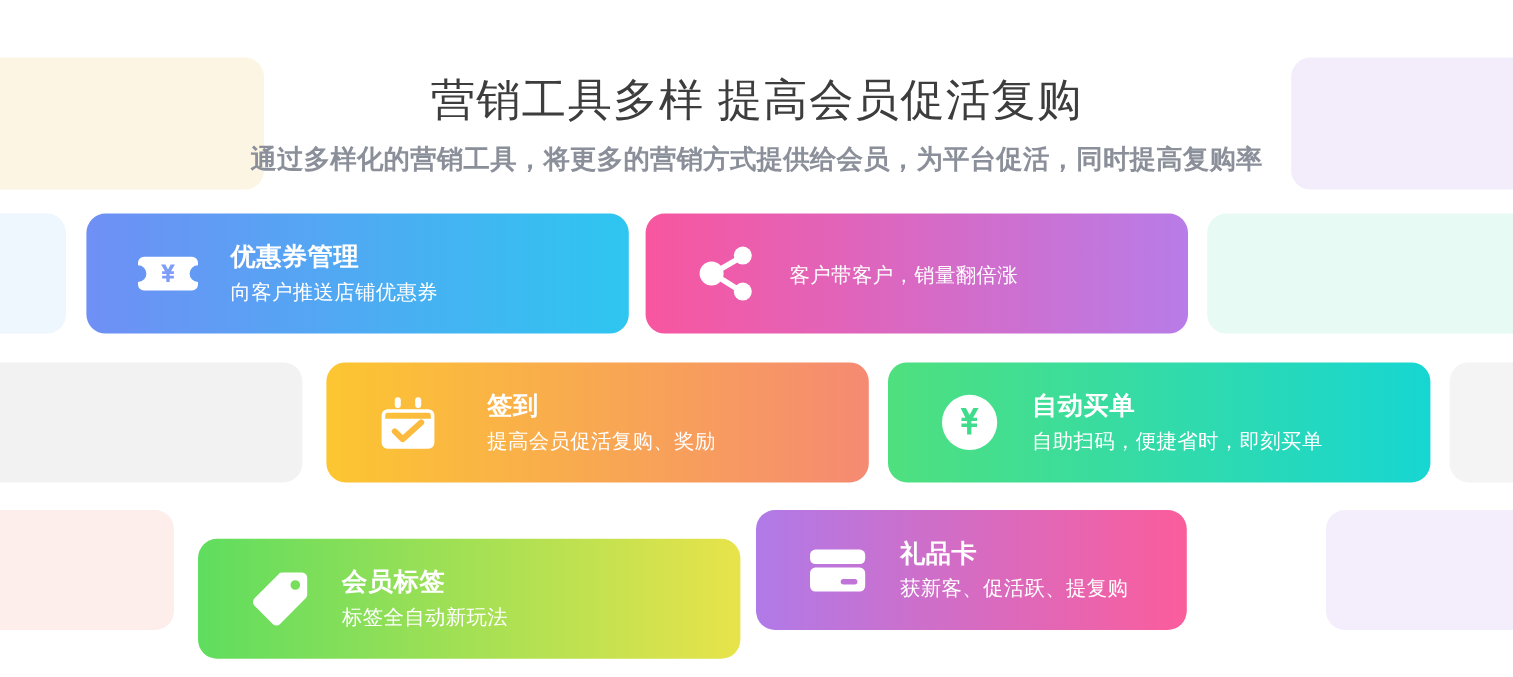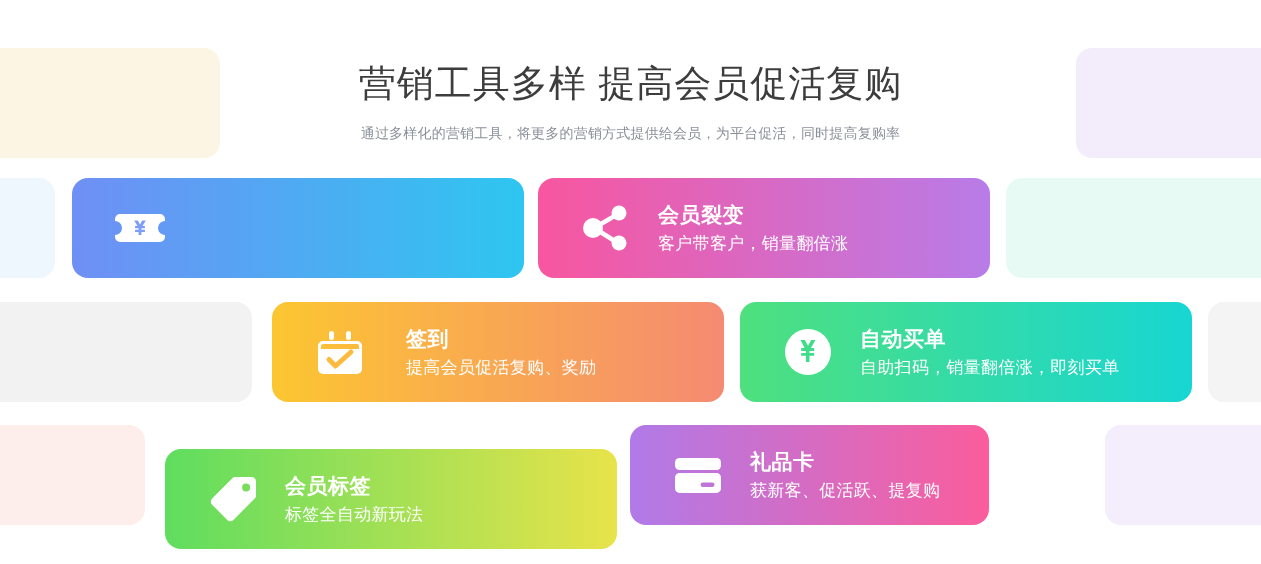--- a/index.html
+++ b/index.html
@@ -36,23 +36,23 @@
   }
   .title {
     font-size: 37px;
     line-height: 52px;
     font-weight: 400;
     color: #3d3d3d;
     letter-spacing: 1px;
   }
   .subtitle {
     margin-top: 10px;
-    font-size: 14px;
+    font-size: 22px;
     line-height: 26px;
-    font-weight: 400;
+    font-weight: 700;
     color: #8a8f99;
     letter-spacing: 0.2px;
   }
 
   
   .card {
     position: absolute;
     border-radius: 16px;
     display: flex;
     align-items: center;
@@ -109,33 +109,36 @@
   </div>
 
   <div id="card-layer">
       <div class="card" style="left: 72px; top: 178px; width: 452px; height: 100px; background: linear-gradient(90deg, rgb(111, 143, 245) 0%, rgb(46, 198, 240) 100%);">
         <div class="card-icon">
           <svg viewBox="0 0 60 60">
             <path fill="white" fill-rule="evenodd" d="M10 16h40a5 5 0 0 1 5 5v2a7 7 0 0 0 0 14v2a5 5 0 0 1-5 5H10a5 5 0 0 1-5-5v-2a7 7 0 0 0 0-14v-2a5 5 0 0 1 5-5Z"></path>
             <path fill="#7e9df7" d="M24.2 22.5h3.6l2.2 4.1 2.2-4.1h3.6l-3.3 5.6h2.4v2.2h-3.5v1.5h3.5v2.2h-3.5V37h-2.8v-3h-3.5v-2.2h3.5v-1.5h-3.5v-2.2h2.4l-3.3-5.6Z"></path>
           </svg>
         </div>
+        <div class="card-text">
+          <div class="card-title">优惠券管理</div>
+          <div class="card-desc">向客户推送店铺优惠券</div>
+        </div>
       </div>
       <div class="card" style="left: 538px; top: 178px; width: 452px; height: 100px; background: linear-gradient(90deg, rgb(248, 86, 159) 0%, rgb(184, 124, 232) 100%);">
         <div class="card-icon">
           <svg viewBox="0 0 60 60">
             <line x1="18" y1="30" x2="42" y2="16" stroke="white" stroke-width="4.5" stroke-linecap="round"></line>
             <line x1="18" y1="30" x2="42" y2="45" stroke="white" stroke-width="4.5" stroke-linecap="round"></line>
             <circle cx="17" cy="30" r="10" fill="white"></circle>
             <circle cx="43" cy="15" r="7.5" fill="white"></circle>
             <circle cx="43" cy="45" r="7.5" fill="white"></circle>
           </svg>
         </div>
         <div class="card-text">
-          <div class="card-title">会员裂变</div>
           <div class="card-desc">客户带客户，销量翻倍涨</div>
         </div>
       </div>
       <div class="card" style="left: 272px; top: 302px; width: 452px; height: 100px; background: linear-gradient(90deg, rgb(252, 198, 49) 0%, rgb(245, 138, 114) 100%); gap: 14px;">
         <div class="card-icon">
           <svg viewBox="0 0 60 60">
             <rect x="19" y="9" width="5" height="9" rx="2.5" fill="white"></rect>
             <rect x="36" y="9" width="5" height="9" rx="2.5" fill="white"></rect>
             <path fill="white" fill-rule="evenodd" d="M13 19h34a5 5 0 0 1 5 5v23a5 5 0 0 1-5 5H13a5 5 0 0 1-5-5V24a5 5 0 0 1 5-5Zm-2 8h38v-3a2 2 0 0 0-2-2H13a2 2 0 0 0-2 2v3Z"></path>
             <path d="M19 37.5l6.5 6.5L41 30" stroke="#fcbb3e" stroke-width="5" fill="none" stroke-linecap="round" stroke-linejoin="round"></path>
@@ -148,21 +151,21 @@
       </div>
       <div class="card" style="left: 740px; top: 302px; width: 452px; height: 100px; background: linear-gradient(90deg, rgb(79, 224, 126) 0%, rgb(23, 214, 210) 100%);">
         <div class="card-icon">
           <svg viewBox="0 0 60 60">
             <circle cx="30" cy="30" r="23" fill="white"></circle>
             <path fill="#3fdc8c" d="M22.5 18h4.4l3.1 5.8 3.1-5.8h4.4l-4.6 8.1h3.3v2.8h-4.7v2.1h4.7v2.8h-4.7V40h-3.6v-6.2h-4.7V31h4.7v-2.1h-4.7v-2.8h3.3L22.5 18Z"></path>
           </svg>
         </div>
         <div class="card-text">
           <div class="card-title">自动买单</div>
-          <div class="card-desc">自助扫码，销量翻倍涨，即刻买单</div>
+          <div class="card-desc">自助扫码，便捷省时，即刻买单</div>
         </div>
       </div>
       <div class="card" style="left: 165px; top: 425px; width: 452px; height: 100px; background: linear-gradient(90deg, rgb(95, 221, 95) 0%, rgb(232, 227, 74) 100%); margin-top: 24px;">
         <div class="card-icon">
           <svg viewBox="0 0 60 60">
             <path fill="white" fill-rule="evenodd" d="M34.5 8h14.2A4.3 4.3 0 0 1 53 12.3v14.2c0 1.2-.5 2.3-1.3 3.1L30.4 50.9a4.3 4.3 0 0 1-6.1 0L9.1 35.7a4.3 4.3 0 0 1 0-6.1L30.4 8.3c.8-.2 2.6-.3 4.1-.3Zm8.6 6.5a4 4 0 1 0 0 8 4 4 0 0 0 0-8Z"></path>
           </svg>
         </div>
         <div class="card-text">
           <div class="card-title">会员标签</div>

